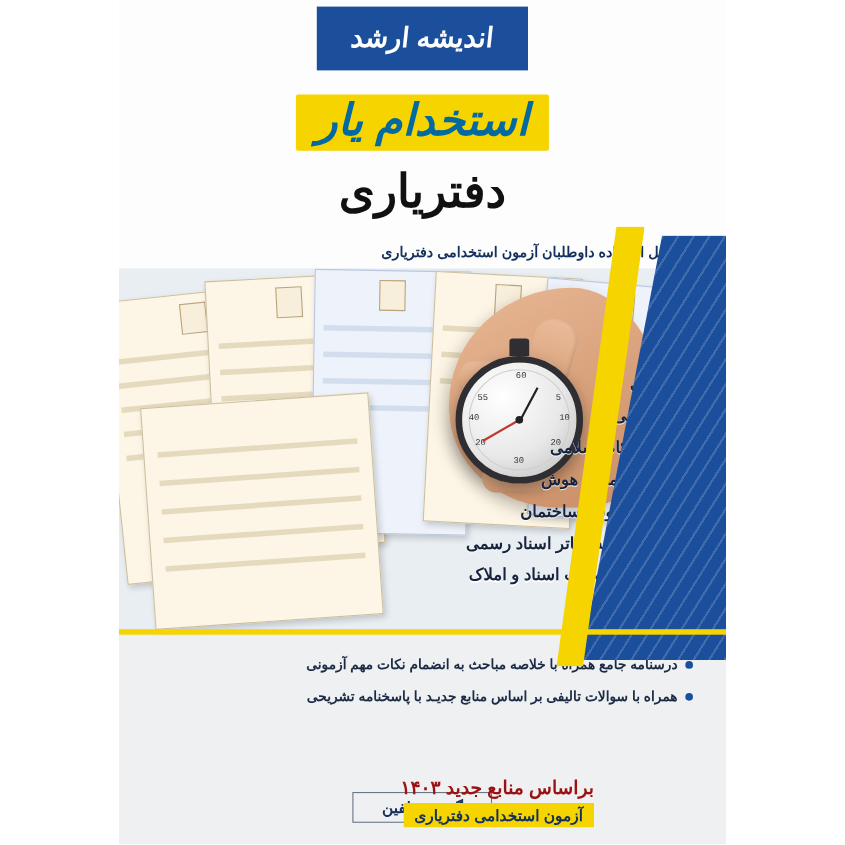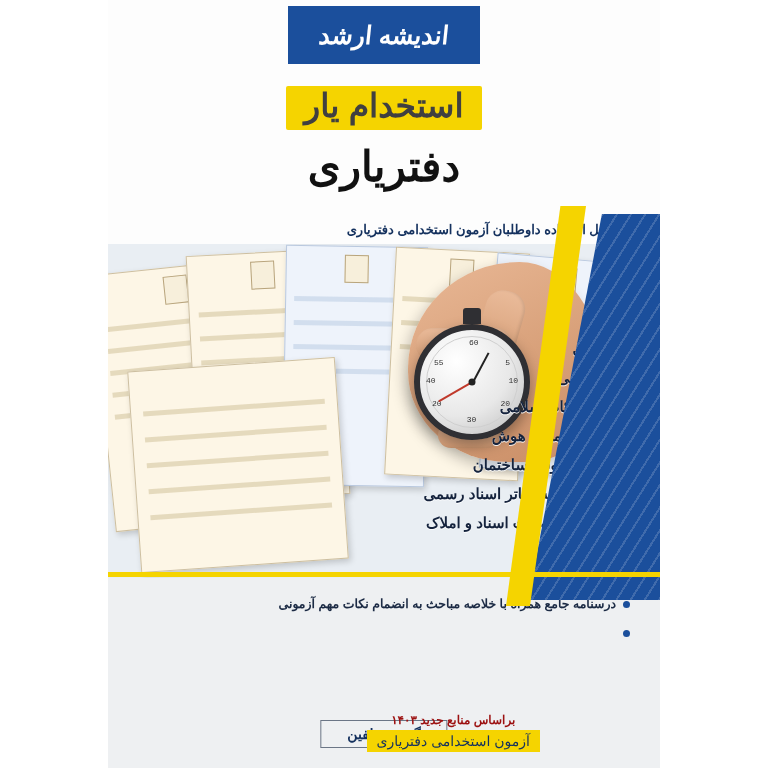--- a/index.html
+++ b/index.html
@@ -65,25 +65,26 @@
     width: 100%;
     text-align: center;
   }
   .title-highlight {
     display: inline-block;
     background: #f5d400;
     padding: 3px 18px 6px 18px;
     border-radius: 2px;
   }
   .title-highlight .t1 {
-    font-size: 33px;
-    font-weight: bold;
-    color: #404040;
+    font-size: 40px;
+    font-weight: bold;
+    color: #0369a1;
     letter-spacing: 4px;
     line-height: 1.05;
+    font-style: italic;
   }
   .title-sub {
     margin-top: 12px;
     font-size: 42px;
     font-weight: bold;
     color: #111111;
     letter-spacing: 5px;
   }
 
   
@@ -292,32 +293,31 @@
   
   .source-banner {
     position: absolute;
     right: 120px;
     bottom: 16px;
     z-index: 9;
     text-align: right;
     direction: rtl;
   }
   .source-banner .line1 {
-    font-size: 12px;
+    font-size: 17px;
     font-weight: bold;
     color: #9c1111;
     margin-bottom: 3px;
-    text-align: center;
   }
   .source-banner .line2 {
     display: inline-block;
     background: #f5d400;
     color: #14315e;
     font-size: 14px;
-    font-weight: normal;
+    font-weight: bold;
     padding: 3px 10px;
   }
 
   
   .features {
     position: absolute;
     left: 0;
     top: 578px;
     width: 552px;
     height: 190px;
@@ -483,19 +483,20 @@
     <div class="yellow-rule"></div>
 
     <div class="features">
       <ul>
         <li>
           <span class="dot"></span>
           <span>درسنامه جامع همراه با خلاصه مباحث به انضمام نکات مهم آزمونی</span>
         </li>
         <li>
           <span class="dot"></span>
+          <span>همراه با سوالات تالیفی بر اساس منابع جدیـد با پاسخنامه تشریحی</span>
         </li>
       </ul>
       <div class="authors-box">گروه مولفین</div>
     </div>
 
   </div>
 </div>
 
 </body></html>

